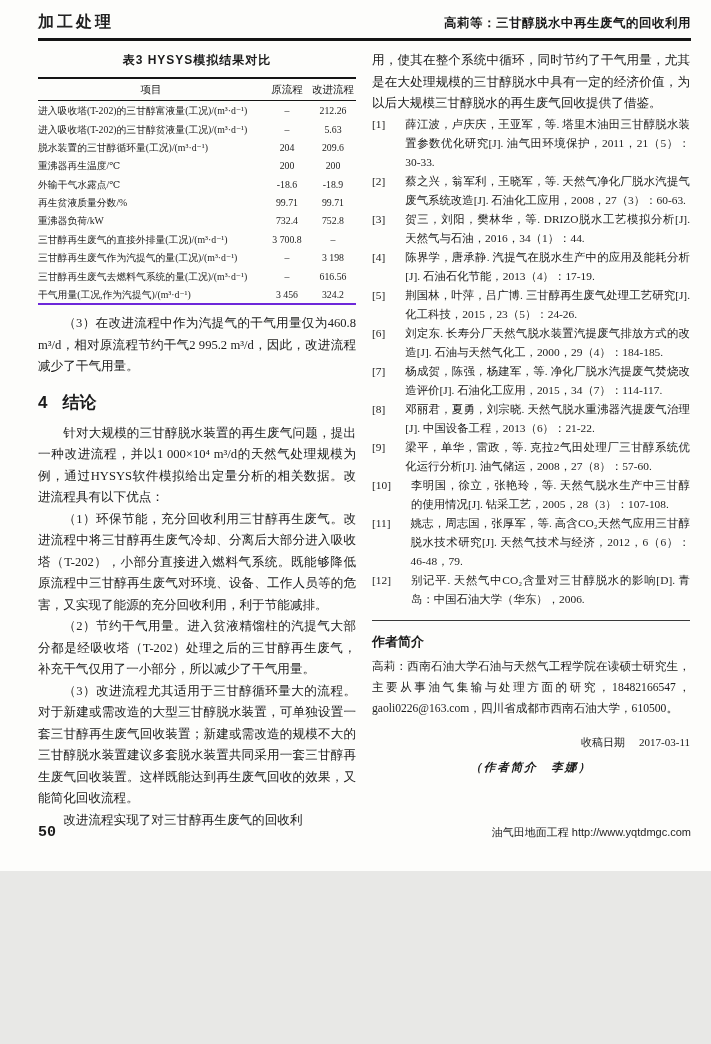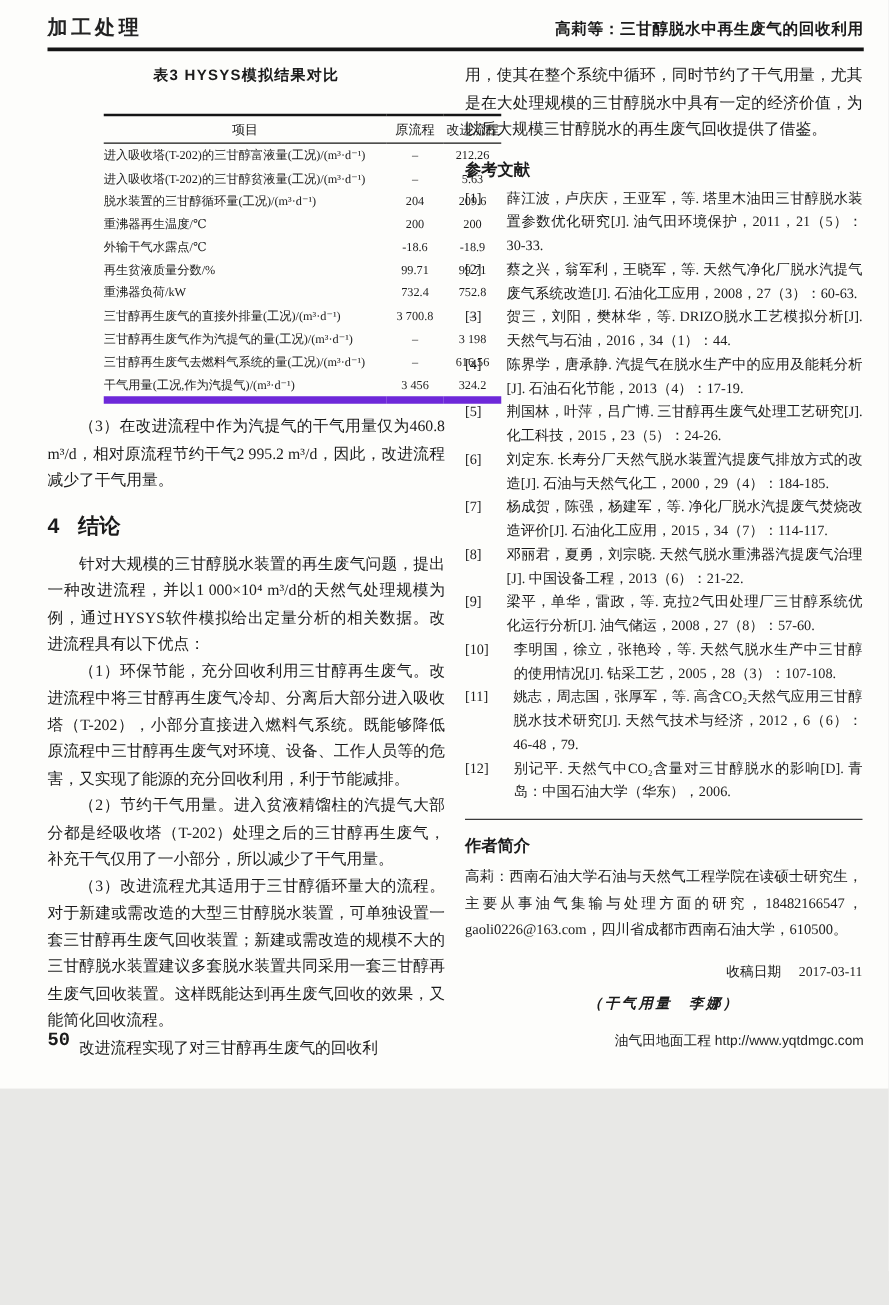--- a/index.html
+++ b/index.html
@@ -22,23 +22,23 @@
   }
   .header-right { font-weight:bold; font-size:12.5px; letter-spacing:0.5px; }
   .header-rule { height:3px; background:#151515; margin-top:5px; }
   
   .columns { display:flex; gap:16px; margin-top:9px; }
   .col { width:318px; }
   
   .table-caption {
     text-align:center; font-weight:bold; font-size:12px;
     font-family:"Liberation Sans","DejaVu Sans",sans-serif;
-    margin:2px 0 22px; letter-spacing:1px;
-  }
-  table.results { width:100%; border-collapse:collapse; border-top:2px solid #151515; border-bottom:6px solid #6d28d9;margin-left:45px; }
+    margin:2px 0 8px; letter-spacing:1px;
+  }
+  table.results { width:100%; border-collapse:collapse; border-top:2px solid #151515; border-bottom:2px solid #6d28d9; }
   table.results th {
     font-weight:normal; font-size:10.5px; padding:4px 0 3px;
     border-bottom:1px solid #151515;
   }
   table.results td { font-size:9.8px; padding:4.2px 0 3.2px; line-height:11px; }
   td.cell-item { text-align:left; padding-right:2px; }
   td.cell-num, th.th-num { text-align:center; width:46px; white-space:nowrap; font-size:10px; }
   
   .body-text { font-size:12.6px; line-height:21.5px; text-align:justify; margin:0; }
   .indent { text-indent:2em; }
@@ -167,21 +167,20 @@
           <p class="body-text indent">（1）环保节能，充分回收利用三甘醇再生废气。改进流程中将三甘醇再生废气冷却、分离后大部分进入吸收塔（T-202），小部分直接进入燃料气系统。既能够降低原流程中三甘醇再生废气对环境、设备、工作人员等的危害，又实现了能源的充分回收利用，利于节能减排。</p>
           <p class="body-text indent">（2）节约干气用量。进入贫液精馏柱的汽提气大部分都是经吸收塔（T-202）处理之后的三甘醇再生废气，补充干气仅用了一小部分，所以减少了干气用量。</p>
           <p class="body-text indent">（3）改进流程尤其适用于三甘醇循环量大的流程。对于新建或需改造的大型三甘醇脱水装置，可单独设置一套三甘醇再生废气回收装置；新建或需改造的规模不大的三甘醇脱水装置建议多套脱水装置共同采用一套三甘醇再生废气回收装置。这样既能达到再生废气回收的效果，又能简化回收流程。</p>
           <p class="body-text indent">改进流程实现了对三甘醇再生废气的回收利</p>
         </div>
     </div>
 
     <div class="col">
       <p class="body-text">用，使其在整个系统中循环，同时节约了干气用量，尤其是在大处理规模的三甘醇脱水中具有一定的经济价值，为以后大规模三甘醇脱水的再生废气回收提供了借鉴。</p>
 
-      <h3 class="block-heading">参考文献</h3>
       <div class="ref-list">
           <div class="ref-item">
             <span class="ref-label">[1]</span>
             <span class="ref-text">薛江波，卢庆庆，王亚军，等. 塔里木油田三甘醇脱水装置参数优化研究[J]. 油气田环境保护，2011，21（5）：30-33.</span>
           </div>
           <div class="ref-item">
             <span class="ref-label">[2]</span>
             <span class="ref-text">蔡之兴，翁军利，王晓军，等. 天然气净化厂脱水汽提气废气系统改造[J]. 石油化工应用，2008，27（3）：60-63.</span>
           </div>
           <div class="ref-item">
@@ -228,21 +227,21 @@
 
       <div class="divider"></div>
 
       <h3 class="block-heading">作者简介</h3>
       <p class="bio-text">高莉：西南石油大学石油与天然气工程学院在读硕士研究生，主要从事油气集输与处理方面的研究，18482166547，gaoli0226@163.com，四川省成都市西南石油大学，610500。</p>
 
       <div class="received">
         <span class="rcv-label">收稿日期</span><span>2017-03-11</span>
       </div>
 
-      <div class="editor-note">（干气用量　李娜）</div>
+      <div class="editor-note">（作者简介　李娜）</div>
     </div>
 
   </div>
 
   <footer class="page-footer">
     <span class="page-number">50</span>
     <span class="journal-footer">油气田地面工程 http://www.yqtdmgc.com</span>
   </footer>
 
 </div>

